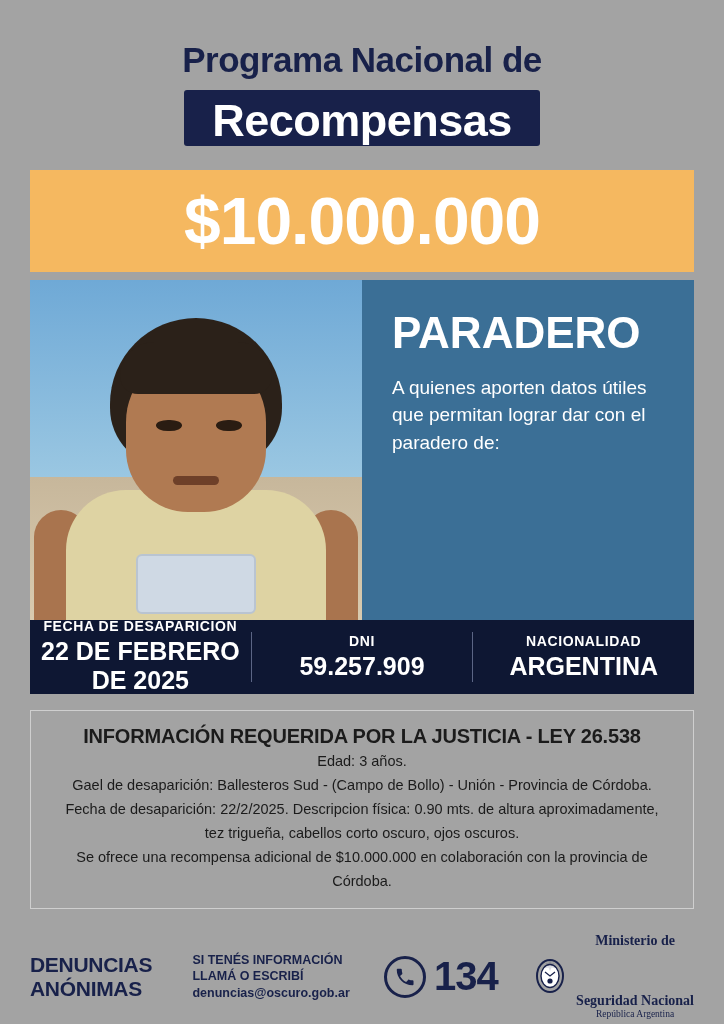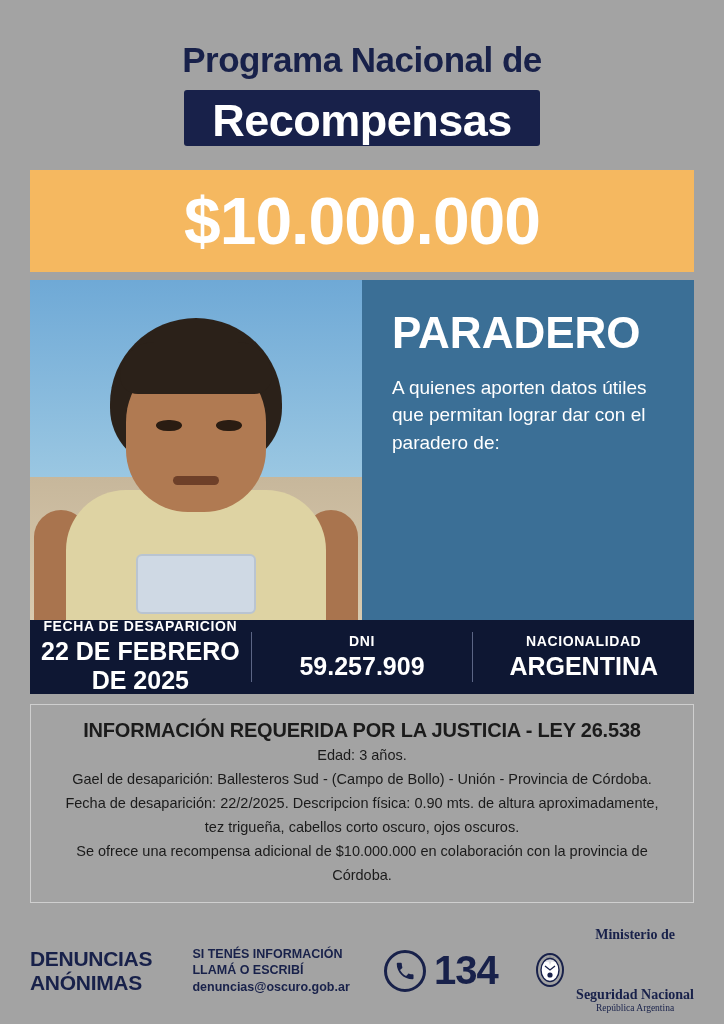--- a/index.html
+++ b/index.html
@@ -173,21 +173,21 @@
   }
   .data-sep {
     width: 1px;
     height: 50px;
     background: #5b6party;
     background: #5b6585;
   }
 
   
   .justice-box {
-    margin-top: 10px;
+    margin-top: 16px;
     border: 1px solid #cfcfcf;
     padding: 14px 18px 16px 18px;
     text-align: center;
     color: #1b1b1b;
   }
   .justice-title {
     font-size: 20px;
     font-weight: bold;
     letter-spacing: -0.2px;
   }

